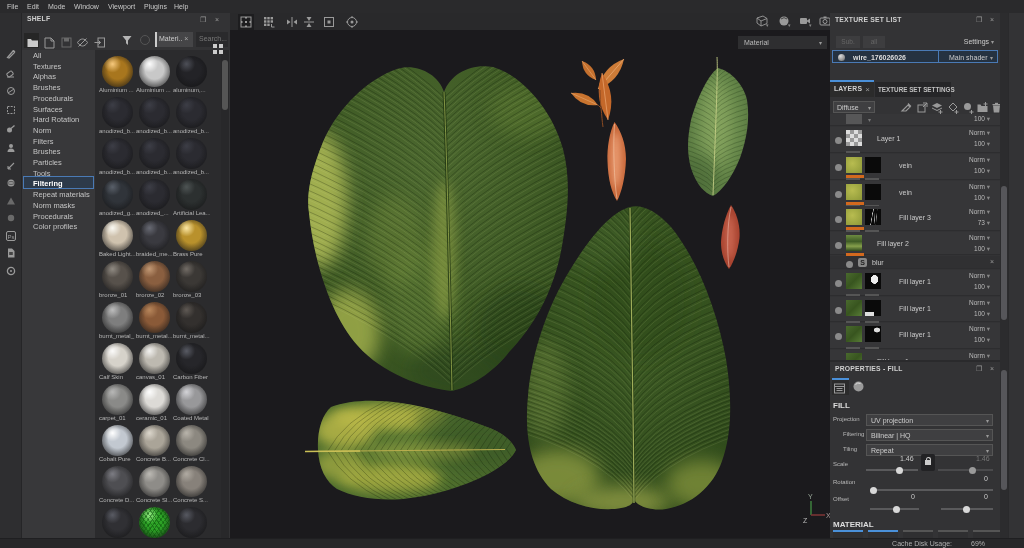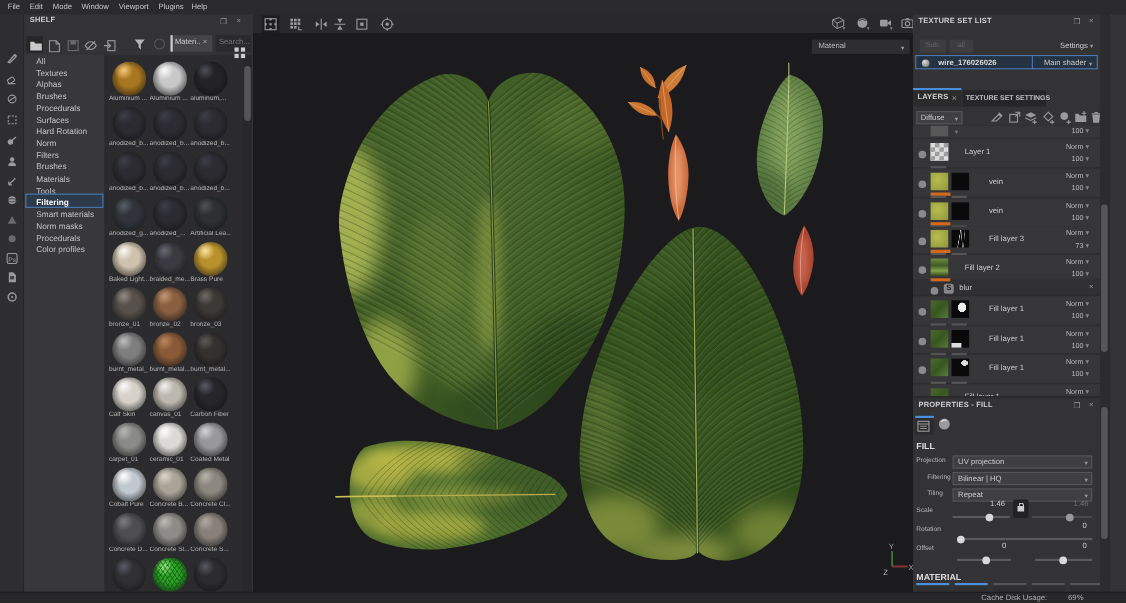--- a/index.html
+++ b/index.html
@@ -130,24 +130,24 @@
     <div class="cat" style="top:1.0px">All</div>
 <div class="cat" style="top:11.7px">Textures</div>
 <div class="cat" style="top:22.4px">Alphas</div>
 <div class="cat" style="top:33.1px">Brushes</div>
 <div class="cat" style="top:43.8px">Procedurals</div>
 <div class="cat" style="top:54.5px">Surfaces</div>
 <div class="cat" style="top:65.2px">Hard Rotation</div>
 <div class="cat" style="top:75.9px">Norm</div>
 <div class="cat" style="top:86.6px">Filters</div>
 <div class="cat" style="top:97.3px">Brushes</div>
-<div class="cat" style="top:108.0px">Materials</div>
+<div class="cat" style="top:108.0px">Particles</div>
 <div class="cat" style="top:118.7px">Tools</div>
 <div class="cat sel" style="top:129.4px">Filtering</div>
-<div class="cat" style="top:140.1px">Smart materials</div>
+<div class="cat" style="top:140.1px">Repeat materials</div>
 <div class="cat" style="top:150.8px">Norm masks</div>
 <div class="cat" style="top:161.5px">Procedurals</div>
 <div class="cat" style="top:172.2px">Color profiles</div>
   <div id="catsel"></div>
 </div>
 <div id="grid">
     <div class="sphere" style="left:7px;top:6px;background:radial-gradient(circle at 34% 26%, rgba(250,205,130,0.95) 0%, rgba(255,255,255,0) 28%),radial-gradient(circle at 50% 45%, #a8761e 40%, rgba(0,0,0,0.55) 100%)"></div>
 <div class="slabel" style="left:4px;top:37px">Aluminium ...</div>
 <div class="sphere" style="left:44px;top:6px;background:radial-gradient(circle at 34% 26%, rgba(255,255,255,0.95) 0%, rgba(255,255,255,0) 28%),radial-gradient(circle at 50% 45%, #c8c8c8 40%, rgba(0,0,0,0.55) 100%)"></div>
 <div class="slabel" style="left:41px;top:37px">Aluminium ...</div>

